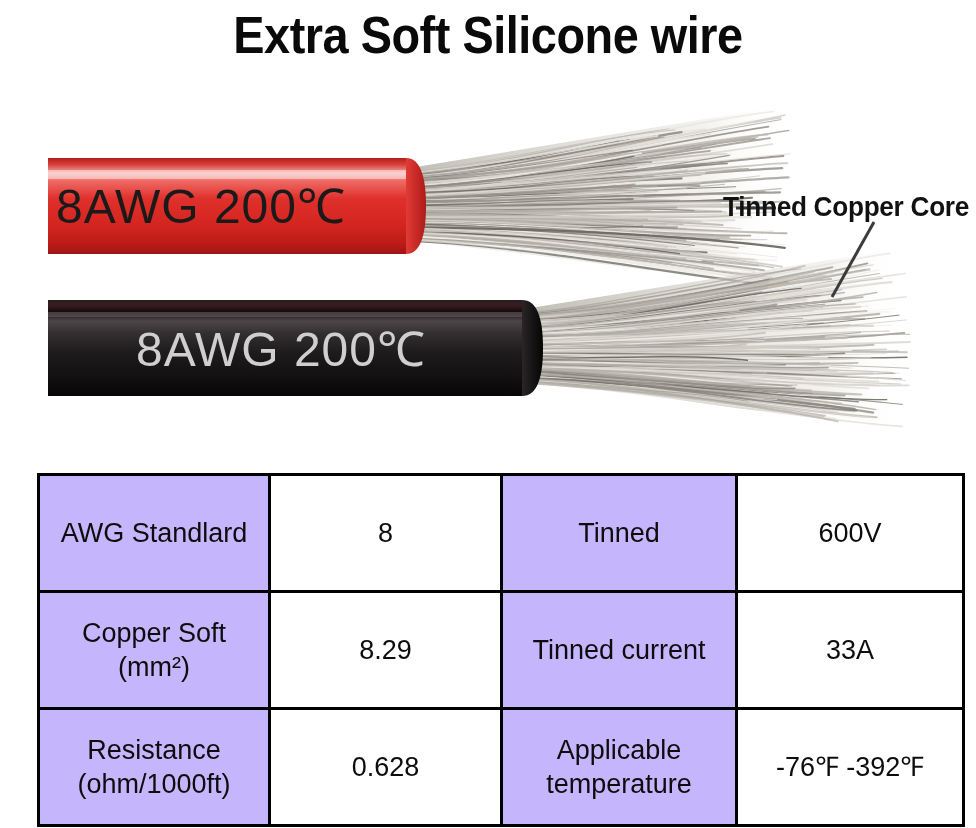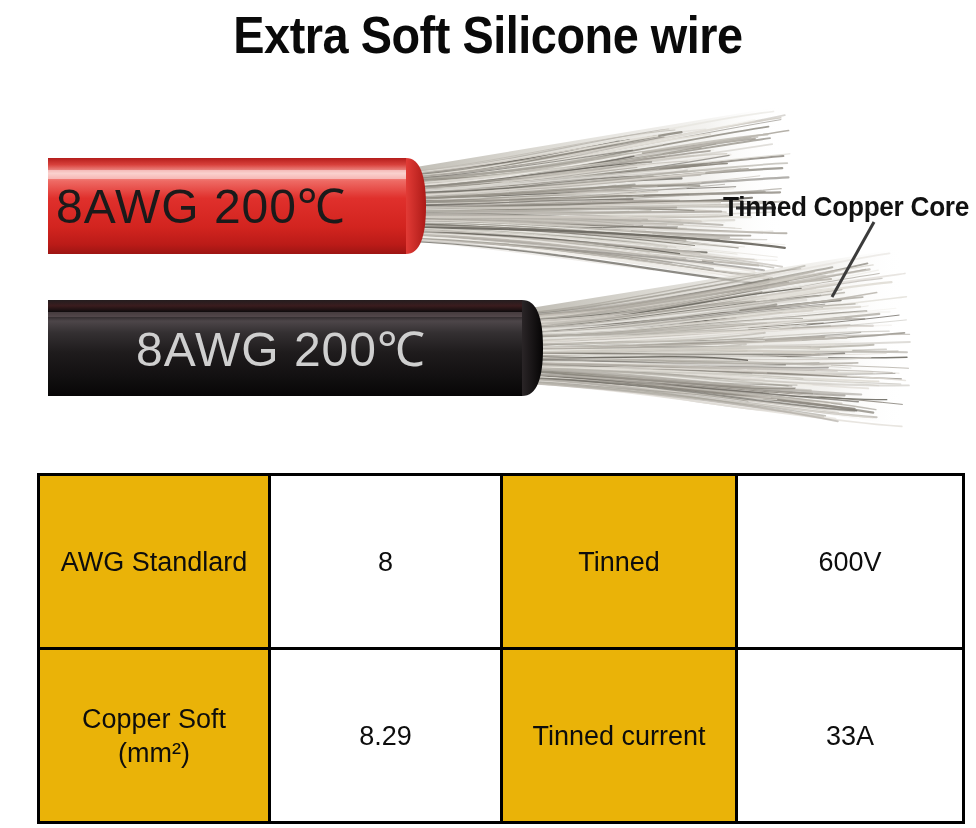--- a/index.html
+++ b/index.html
@@ -76,21 +76,21 @@
     border: 3px solid #000000;
     text-align: center;
     vertical-align: middle;
     font-family: "Liberation Sans", sans-serif;
     font-size: 27px;
     line-height: 34px;
     color: #0d0d0d;
     padding: 2px 4px;
   }
   #spec-table td.label {
-    background: #eab308;
+    background: #c4b5fd;
   }
   #spec-table td.value {
     background: #ffffff;
   }
   #spec-table col.c-label-a { width: 231px; }
   #spec-table col.c-value-a { width: 232px; }
   #spec-table col.c-label-b { width: 235px; }
   #spec-table col.c-value-b { width: 227px; }
   #spec-table tr { height: 117px; }
 </style>
@@ -619,14 +619,20 @@
       <td class="value">8</td>
       <td class="label">Tinned</td>
       <td class="value">600V</td>
     </tr>
     <tr>
       <td class="label">Copper Soft (mm²)</td>
       <td class="value">8.29</td>
       <td class="label">Tinned current</td>
       <td class="value">33A</td>
     </tr>
+    <tr>
+      <td class="label">Resistance (ohm/1000ft)</td>
+      <td class="value">0.628</td>
+      <td class="label">Applicable temperature</td>
+      <td class="value">-76℉ -392℉</td>
+    </tr>
   </tbody>
 </table>
 
 </body></html>

